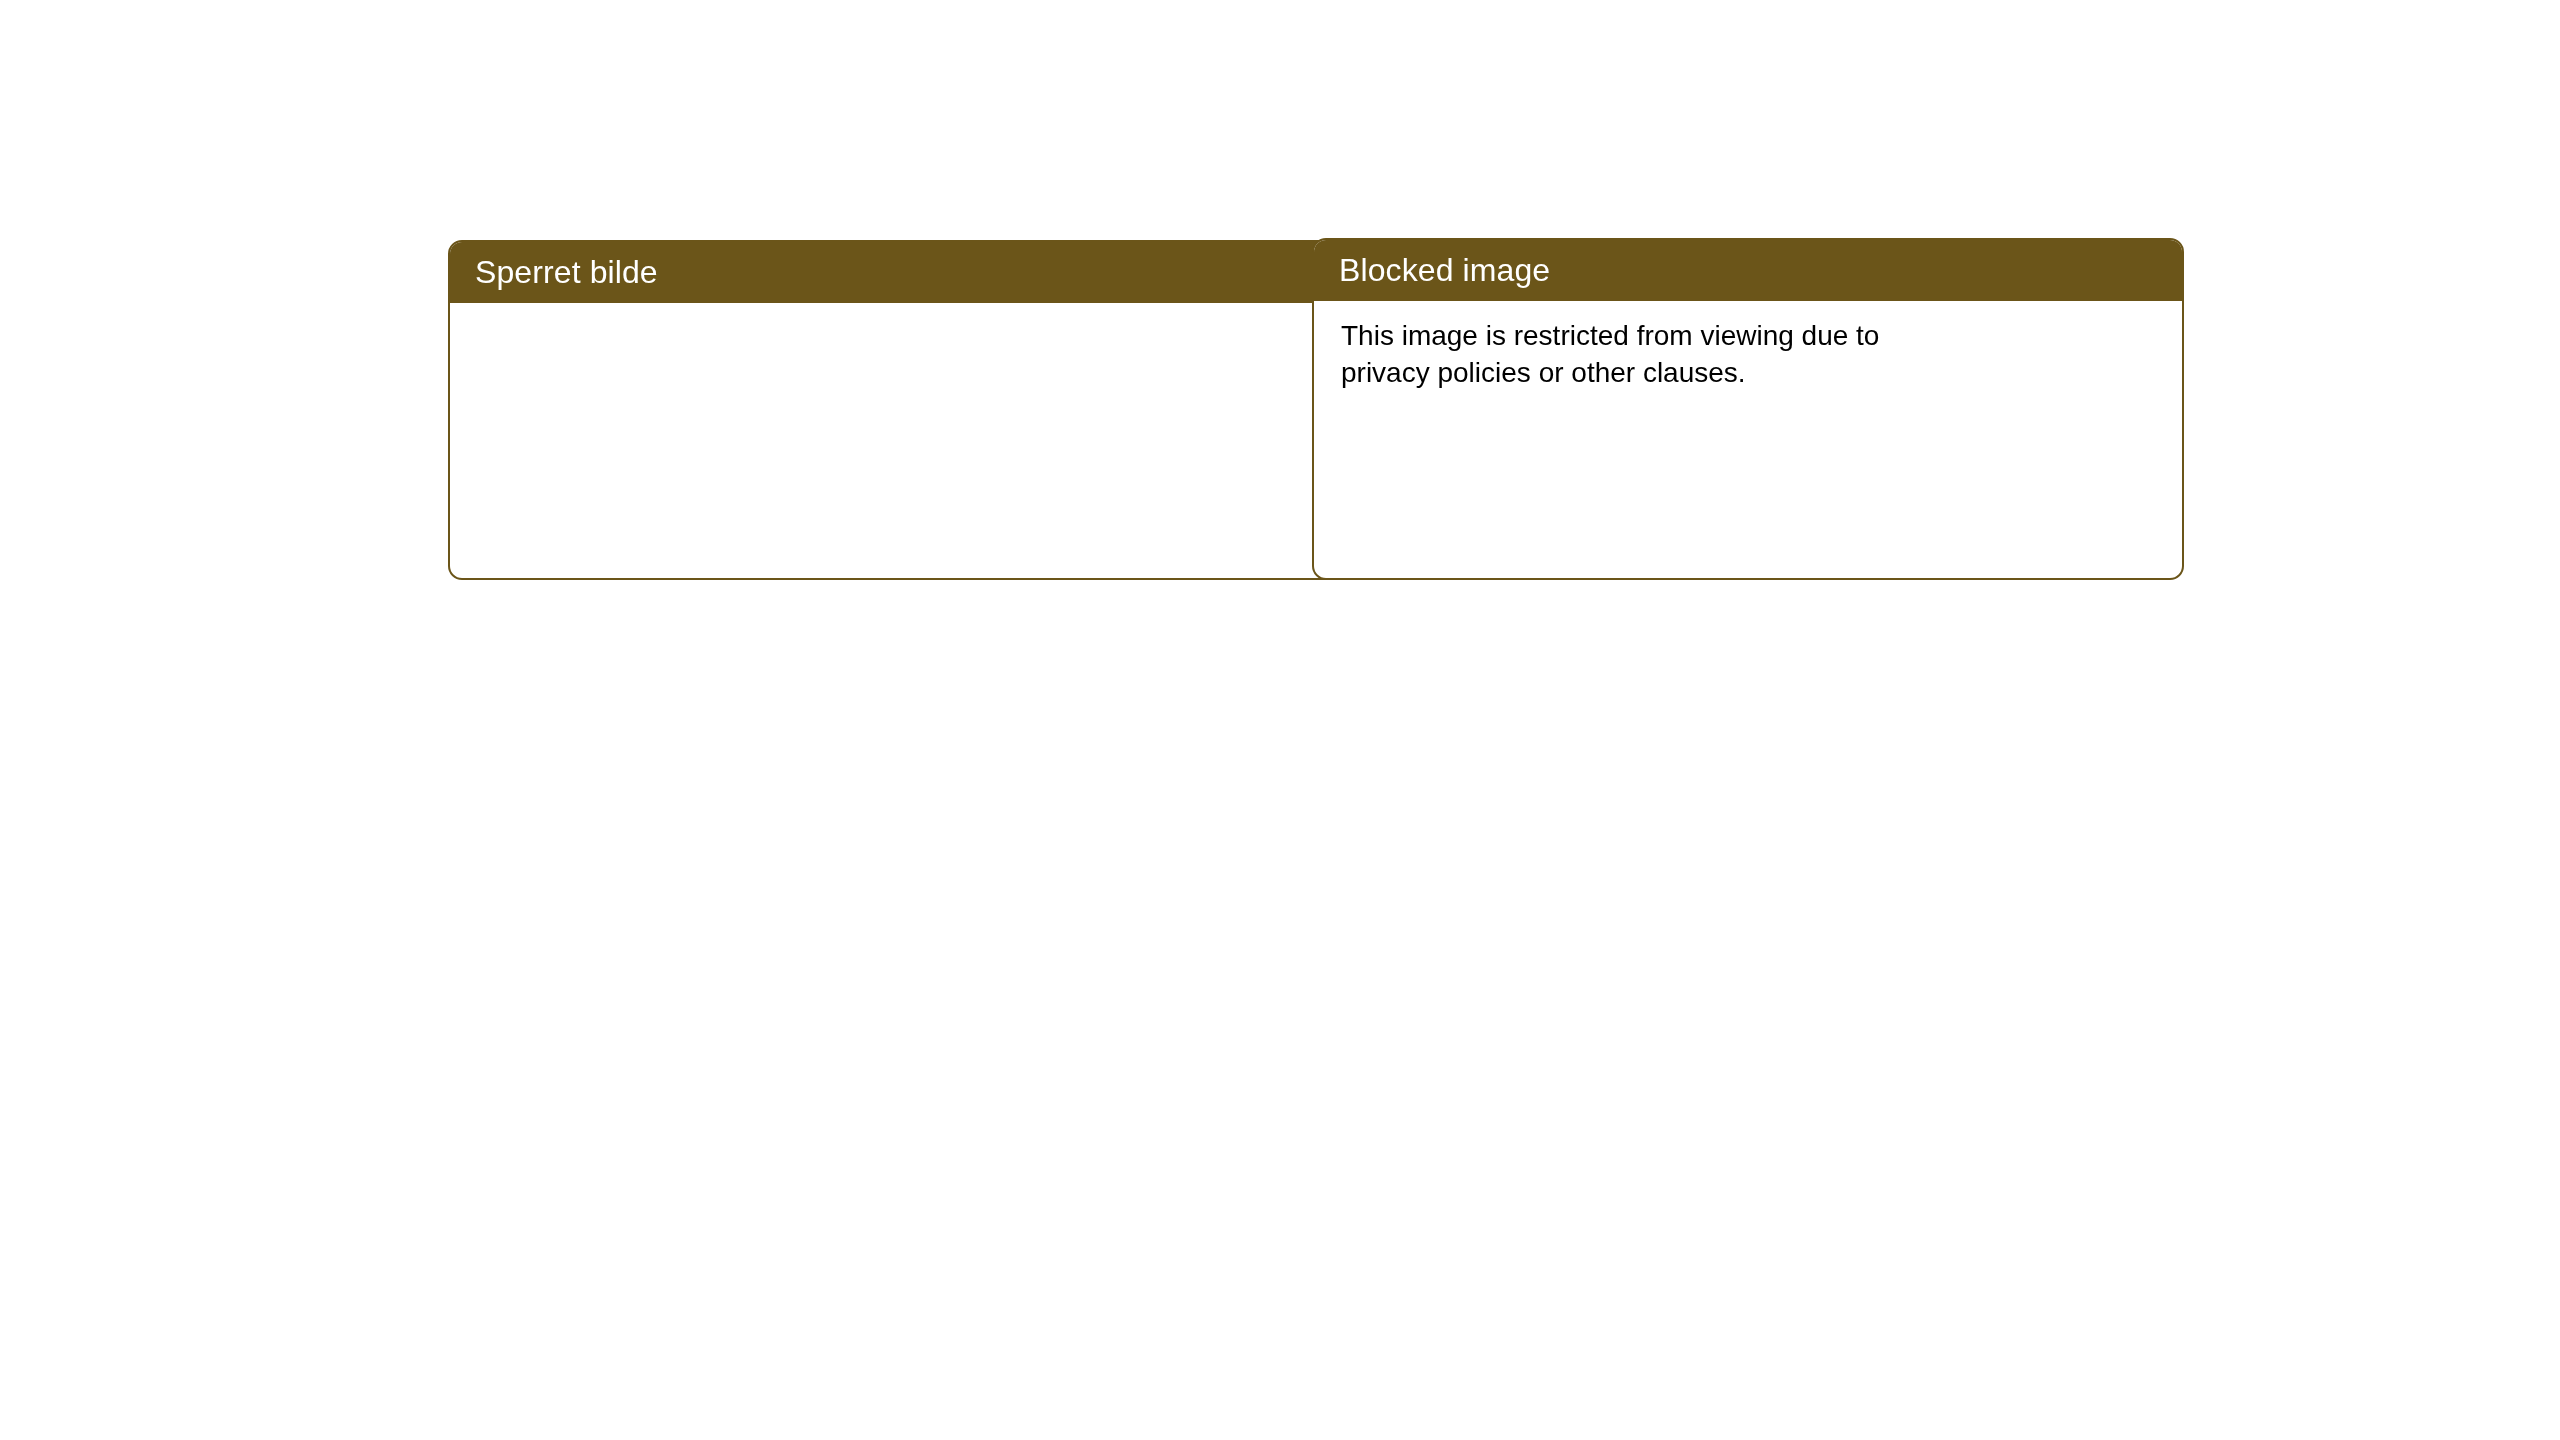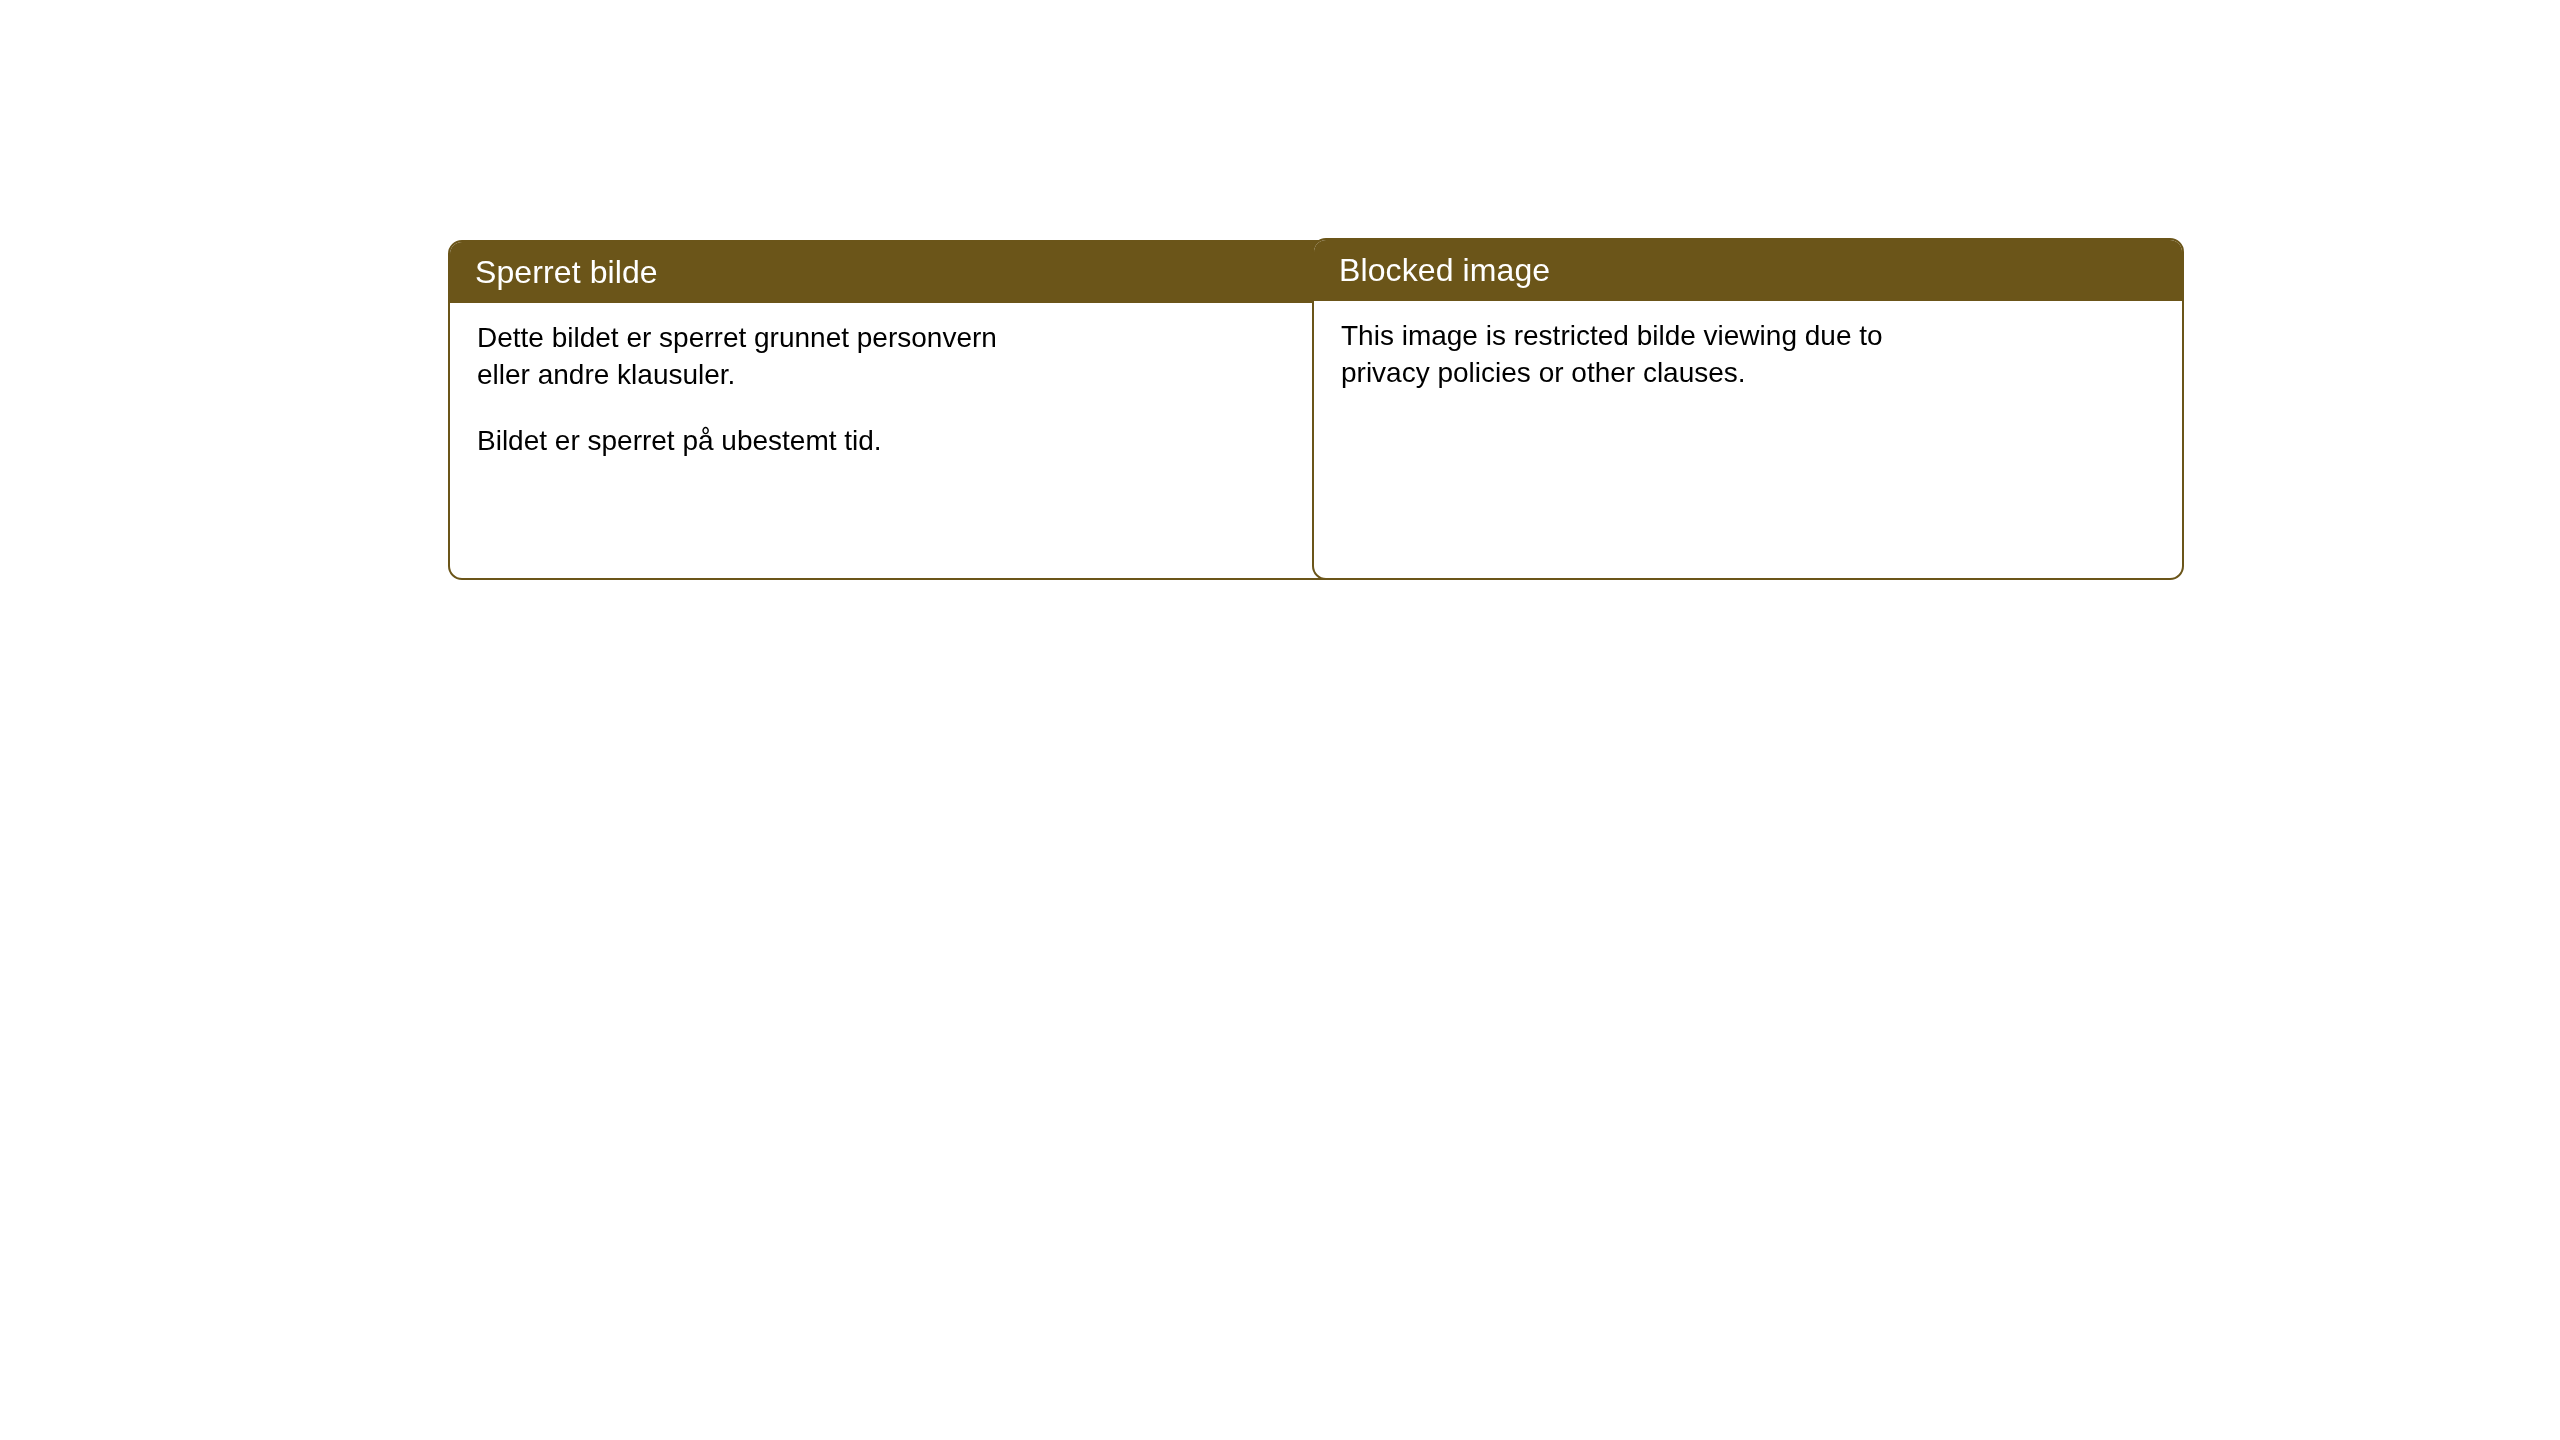--- a/index.html
+++ b/index.html
@@ -86,30 +86,25 @@
 </style>
 </head>
 <body>
 
 <div class="panels-area">
 
   <div class="notice-panel left">
     <div class="panel-header">
       <div class="panel-title">Sperret bilde</div>
     </div>
-    <div class="panel-body">
-      <p class="panel-paragraph">Dette bildet er sperret grunnet personvern
-eller andre klausuler.</p>
-      <p class="panel-paragraph">Bildet er sperret på ubestemt tid.</p>
-    </div>
   </div>
 
   <div class="notice-panel right">
     <div class="panel-header">
       <div class="panel-title">Blocked image</div>
     </div>
     <div class="panel-body">
-      <p class="panel-paragraph">This image is restricted bilde viewing due to
+      <p class="panel-paragraph">This image is restricted from viewing due to
 privacy policies or other clauses.</p>
     </div>
   </div>
 
 </div>
 
 </body></html>

